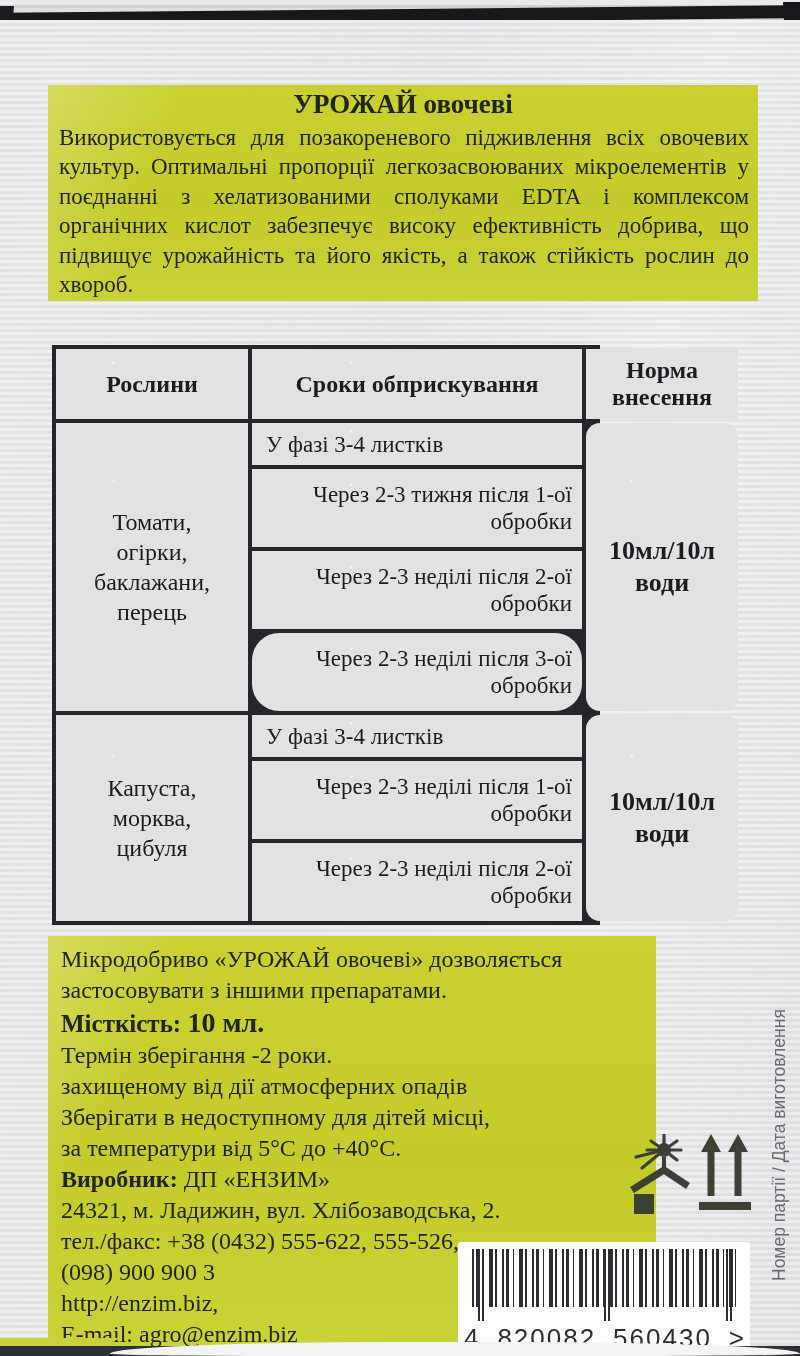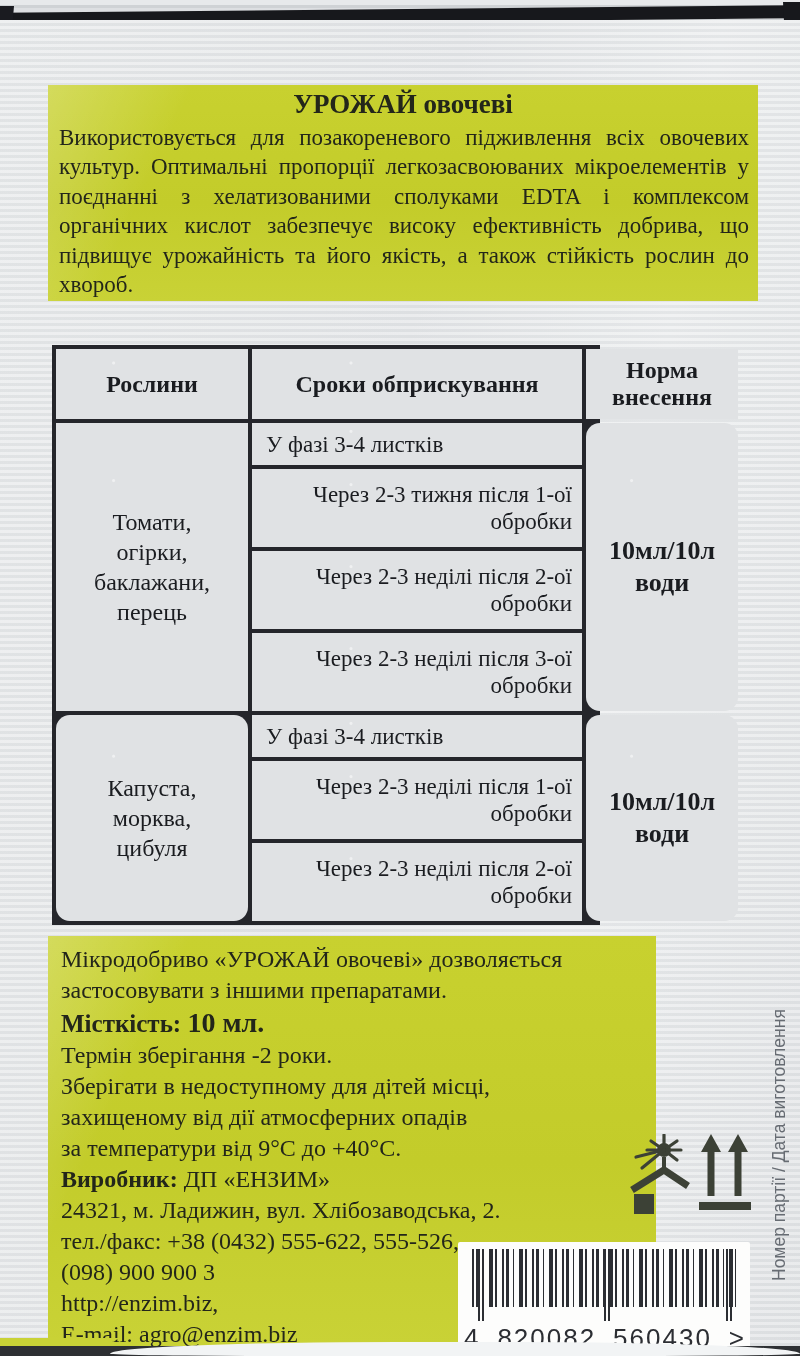--- a/index.html
+++ b/index.html
@@ -63,22 +63,22 @@
       #e0e2e4;
     color:#1a1c20;display:flex;align-items:center;justify-content:center;
     font-size:23px;
   }
   .cell.head{font-weight:bold;font-size:24px;text-align:center;line-height:27px;}
   .cell.stage{justify-content:flex-start;padding:0 10px 0 14px;text-align:right;line-height:27px;}
   .cell.plants{text-align:center;padding:0 20px;line-height:30px;font-size:24px;}
   .cell.rate{font-weight:bold;font-size:26px;text-align:center;line-height:32px;padding:0 8px;border-radius:14px;}
   .th1{grid-area:1/1;} .th2{grid-area:1/2;} .th3{grid-area:1/3;}
   .tp1{grid-area:2/1/6/2;} .tr1{grid-area:2/3/6/4;}
-  .ts0{grid-area:2/2;} .ts1{grid-area:3/2;} .ts2{grid-area:4/2;} .ts3{grid-area:5/2;}
-  .tp2{grid-area:6/1/9/2;border-radius:14px;} .tr2{grid-area:6/3/9/4;}
+  .ts0{grid-area:2/2;} .ts1{grid-area:3/2;} .ts2{grid-area:4/2;} .ts3{grid-area:5/2;border-radius:27px;}
+  .tp2{grid-area:6/1/9/2;} .tr2{grid-area:6/3/9/4;}
   .ts4{grid-area:6/2;} .ts5{grid-area:7/2;} .ts6{grid-area:8/2;}
   
   .panel-bottom{
     position:absolute;left:48px;top:936px;width:608px;height:410px;
     padding:8px 0 0 13px;box-sizing:border-box;
     font-size:24px;line-height:31px;
   }
   .panel-bottom .vol{font-size:25px;font-weight:bold;line-height:33px;}
   .panel-bottom .vol .vol-val{font-size:28px;}
   .maker b{font-weight:bold;margin-top:28px;}
@@ -163,23 +163,23 @@
   <div class="panel-bottom green">
     <div>
       <div>Мікродобриво «УРОЖАЙ овочеві» дозволяється</div>
       <div>застосовувати з іншими препаратами.</div>
     </div>
     <div class="vol">
       <span>Місткість:</span>
       <span class="vol-val">10 мл.</span>
     </div>
     <div>Термін зберігання -2 роки.</div>
+    <div>захищеному від дії атмосферних опадів</div>
     <div>Зберігати в недоступному для дітей місці,</div>
-    <div>захищеному від дії атмосферних опадів</div>
-    <div>за температури від 9°С до +40°С.</div>
+    <div>за температури від 5°С до +40°С.</div>
     <div class="maker">
       <b>Виробник:</b><span> ДП «ЕНЗИМ»</span>
     </div>
     <div>24321, м. Ладижин, вул. Хлібозаводська, 2.</div>
     <div>тел./факс: +38 (0432) 555-622, 555-526,</div>
     <div>(098) 900 900 3</div>
     <div>http://enzim.biz,</div>
     <div>E-mail: agro@enzim.biz</div>
   </div>
 

